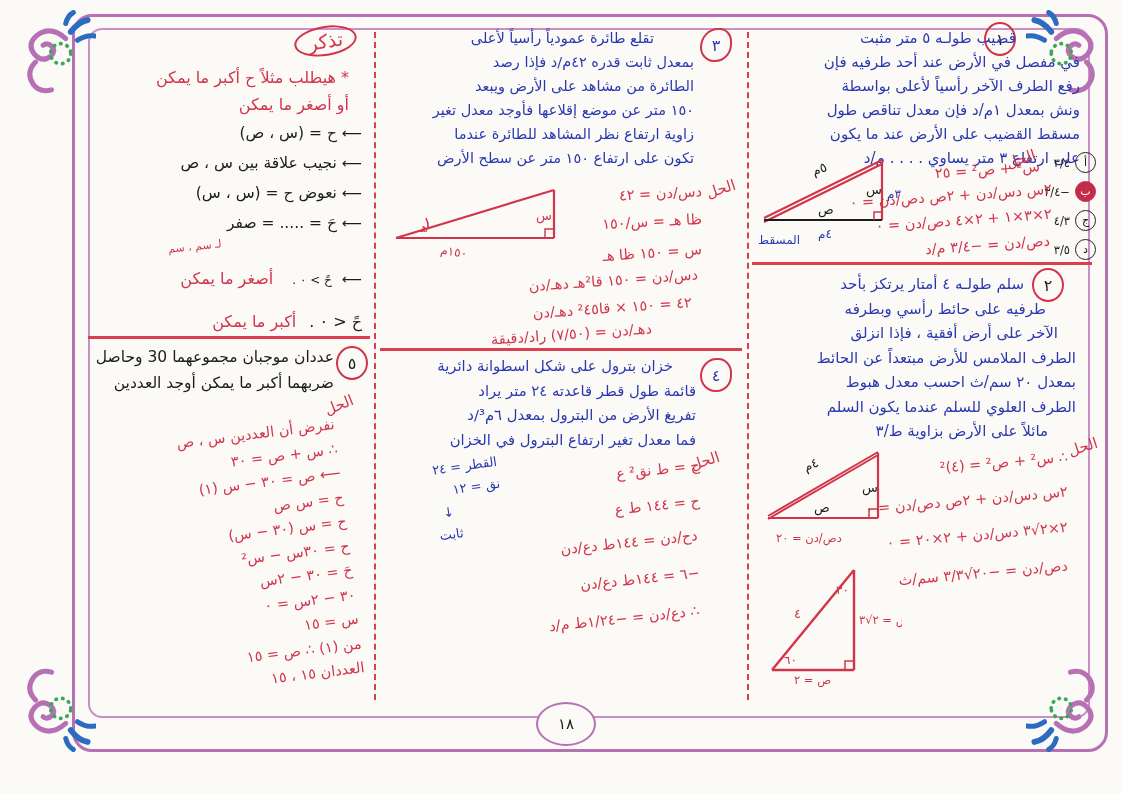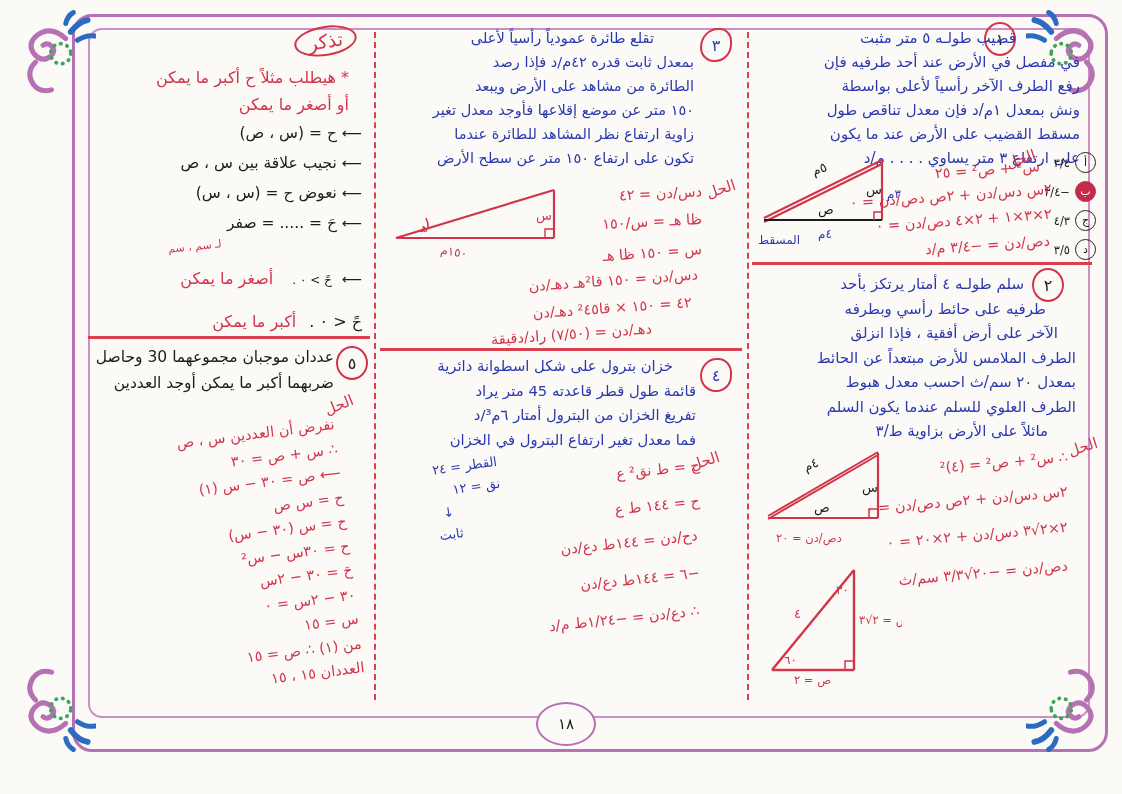--- a/index.html
+++ b/index.html
@@ -206,22 +206,22 @@
     <text x="30" y="52" font-size="12" fill="#d2344a">هـ</text>
     <text x="148" y="40" font-size="13" fill="#d2344a">س</text>
     <text x="52" y="74" font-size="12" fill="#d2344a" transform="rotate(8 52 74)">١٥٠م</text>
   </svg>
 
   <div class="abs circ blue" style="left:700px;top:358px;border-radius:55% 45% 50% 50%">
       <span>٤</span>
     </div>
   <div class="abs rtl blue stmt" style="left:382px;top:354px;width:314px;line-height:24.5px;font-size:14.8px">
     <div style="margin-right:23px">خزان بترول على شكل اسطوانة دائرية</div>
-    <div>قائمة طول قطر قاعدته 45 متر يراد</div>
-    <div>تفريغ الخزان من البترول أمتار ٦م³/د</div>
+    <div>قائمة طول قطر قاعدته ٢٤ متر يراد</div>
+    <div>تفريغ الأرض من البترول بمعدل ٦م³/د</div>
     <div>فما معدل تغير ارتفاع البترول في الخزان</div>
   </div>
 
   <div class="abs sol-label" style="left:690px;top:452px">الحل</div>
   <div class="abs rtl red eq" style="left:568px;top:464px;width:132px;transform:rotate(-6deg)">ح = ط نق² ع</div>
   <div class="abs rtl red eq" style="left:562px;top:500px;width:138px;transform:rotate(-6deg)">ح = ١٤٤ ط ع</div>
   <div class="abs rtl red eq" style="left:508px;top:537px;width:190px;transform:rotate(-6deg)">دح/دن = ١٤٤ط دع/دن</div>
   <div class="abs rtl red eq" style="left:518px;top:574px;width:182px;transform:rotate(-6deg)">−٦ = ١٤٤ط دع/دن</div>
   <div class="abs rtl red eq" style="left:478px;top:614px;width:222px;transform:rotate(-6deg)">∴ دع/دن = −١/٢٤ط م/د</div>
 

